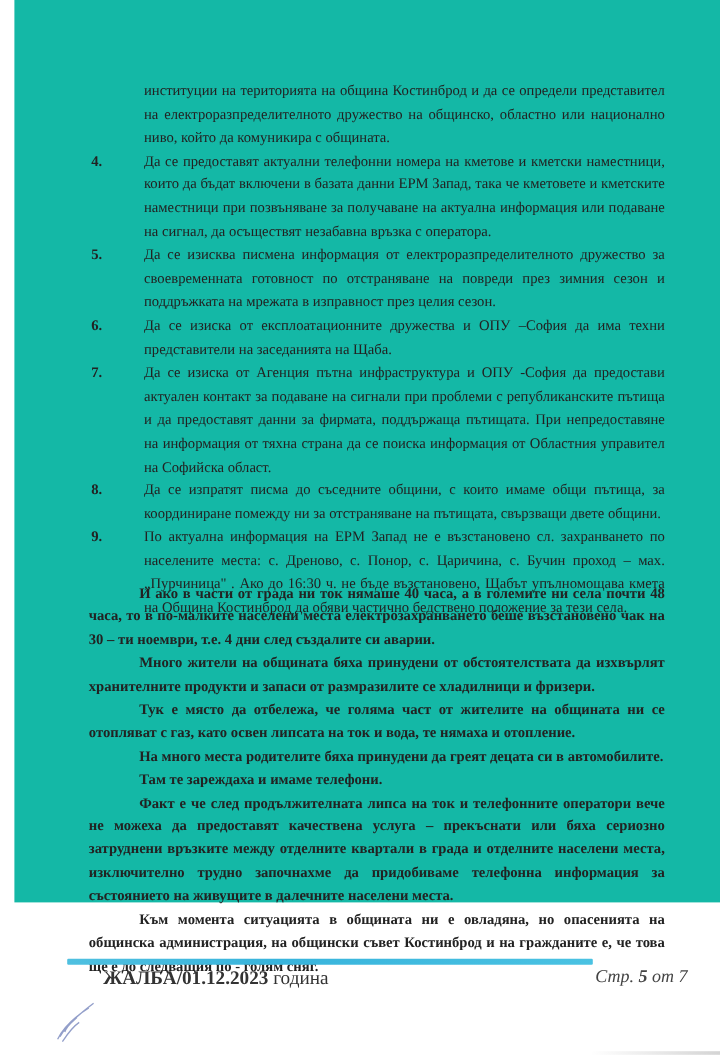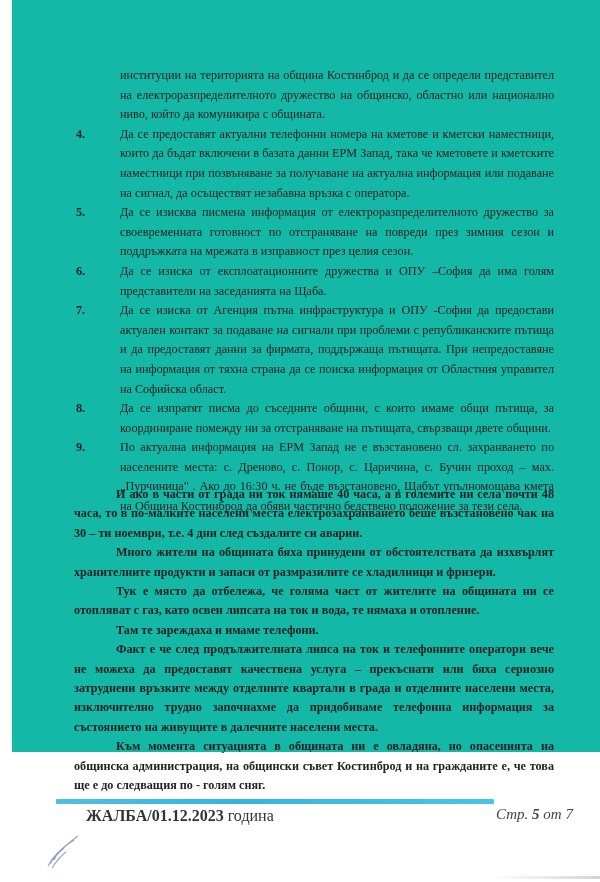--- a/index.html
+++ b/index.html
@@ -36,40 +36,41 @@
     <div class="item">
       <span class="num">4.</span>
       <span class="txt">Да се предоставят актуални телефонни номера на кметове и кметски наместници, които да бъдат включени в базата данни ЕРМ Запад, така че кметовете и кметските наместници при позвъняване за получаване на актуална информация или подаване на сигнал, да осъществят незабавна връзка с оператора.</span>
     </div>
     <div class="item">
       <span class="num">5.</span>
       <span class="txt">Да се изисква писмена информация от електроразпределителното дружество за своевременната готовност по отстраняване на повреди през зимния сезон и поддръжката на мрежата в изправност през целия сезон.</span>
     </div>
     <div class="item">
       <span class="num">6.</span>
-      <span class="txt">Да се изиска от експлоатационните дружества и ОПУ –София да има голям представители на заседанията на Щаба.</span>
+      <span class="txt">Да се изиска от експлоатационните дружества и ОПУ –София да има техни представители на заседанията на Щаба.</span>
     </div>
     <div class="item">
       <span class="num">7.</span>
       <span class="txt">Да се изиска от Агенция пътна инфраструктура и ОПУ -София да предостави актуален контакт за подаване на сигнали при проблеми с републиканските пътища и да предоставят данни за фирмата, поддържаща пътищата. При непредоставяне на информация от тяхна страна да се поиска информация от Областния управител на Софийска област.</span>
     </div>
     <div class="item">
       <span class="num">8.</span>
       <span class="txt">Да се изпратят писма до съседните общини, с които имаме общи пътища, за координиране помежду ни за отстраняване на пътищата, свързващи двете общини.</span>
     </div>
     <div class="item">
       <span class="num">9.</span>
       <span class="txt">По актуална информация на ЕРМ Запад не е възстановено сл. захранването по населените места: с. Дреново, с. Понор, с. Царичина, с. Бучин проход – мах. „Пурчиница" . Ако до 16:30 ч. не бъде възстановено, Щабът упълномощава кмета на Община Костинброд да обяви частично бедствено положение за тези села.</span>
     </div>
   </div>
 
   <div class="body">
     <p>И ако в части от града ни ток нямаше 40 часа, а в големите ни села почти 48 часа, то в по-малките населени места електрозахранването беше възстановено чак на 30 – ти ноември, т.е. 4 дни след създалите си аварии.</p>
     <p>Много жители на общината бяха принудени от обстоятелствата да изхвърлят хранителните продукти и запаси от размразилите се хладилници и фризери.</p>
     <p>Тук е място да отбележа, че голяма част от жителите на общината ни се отопляват с газ, като освен липсата на ток и вода, те нямаха и отопление.</p>
+    <p>На много места родителите бяха принудени да греят децата си в автомобилите.</p>
     <p>Там те  зареждаха и имаме телефони.</p>
     <p>Факт е че след продължителната липса на ток и телефонните оператори вече не можеха да предоставят качествена услуга – прекъснати или бяха сериозно затруднени връзките между отделните квартали в града и отделните населени места, изключително трудно започнахме да придобиваме телефонна информация за състоянието на живущите в далечните населени места.</p>
     <p>Към момента ситуацията в общината ни е овладяна, но опасенията на общинска администрация, на общински съвет Костинброд и  на гражданите е, че това ще е до следващия по - голям сняг.</p>
   </div>
 
   <div class="footer-line"></div>
   <div class="footer-left">
     <span>ЖАЛБА/01.12.2023</span><span class="light"> година</span>
   </div>
   <div class="footer-right">

